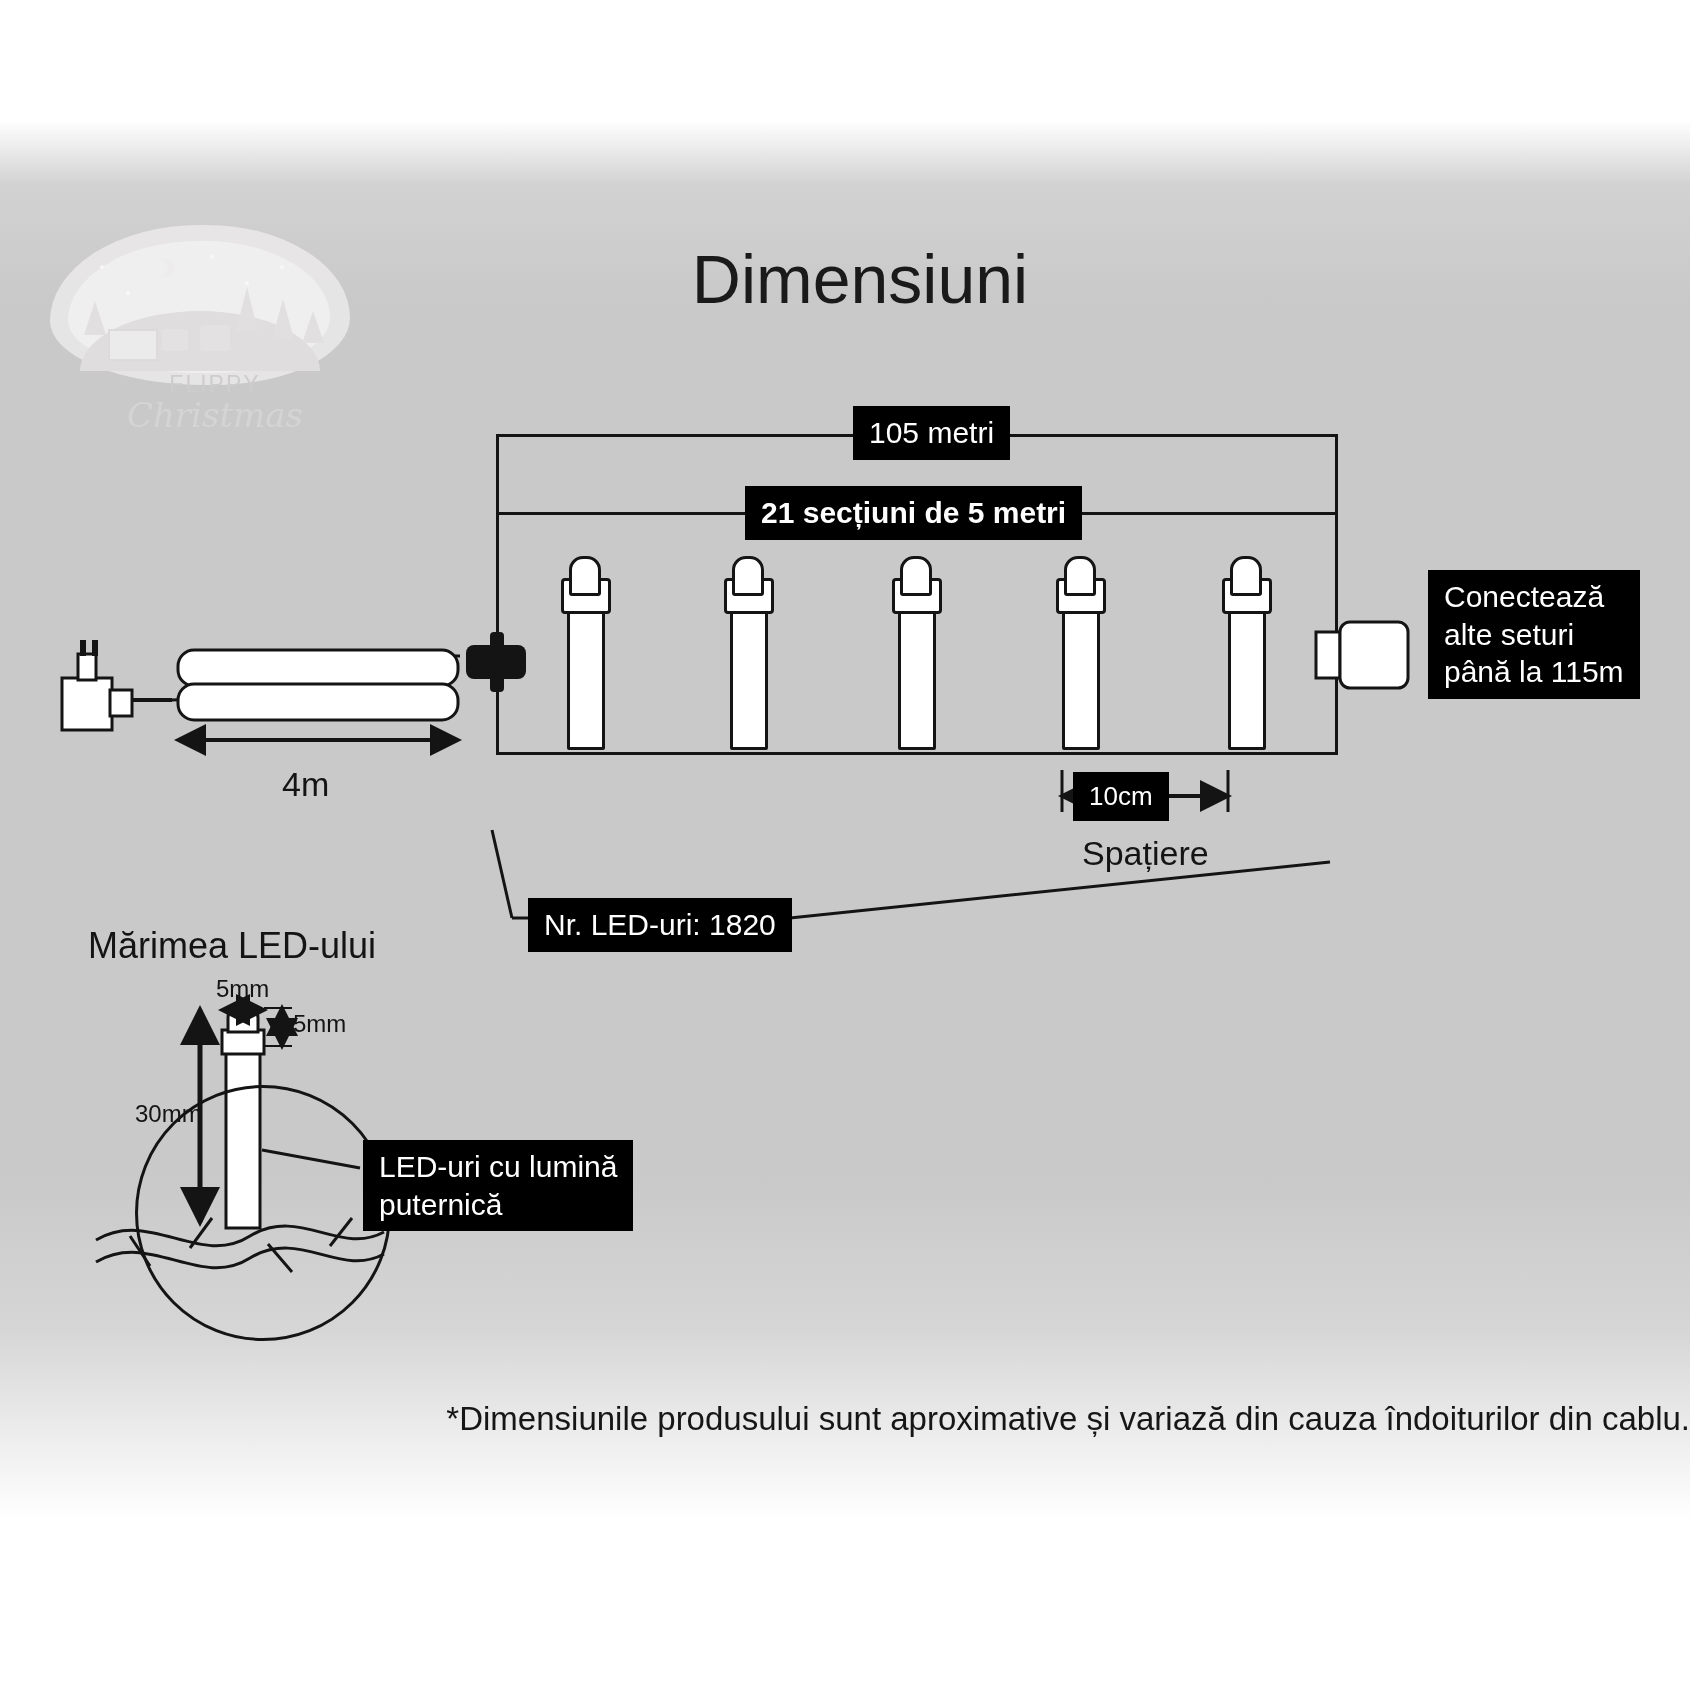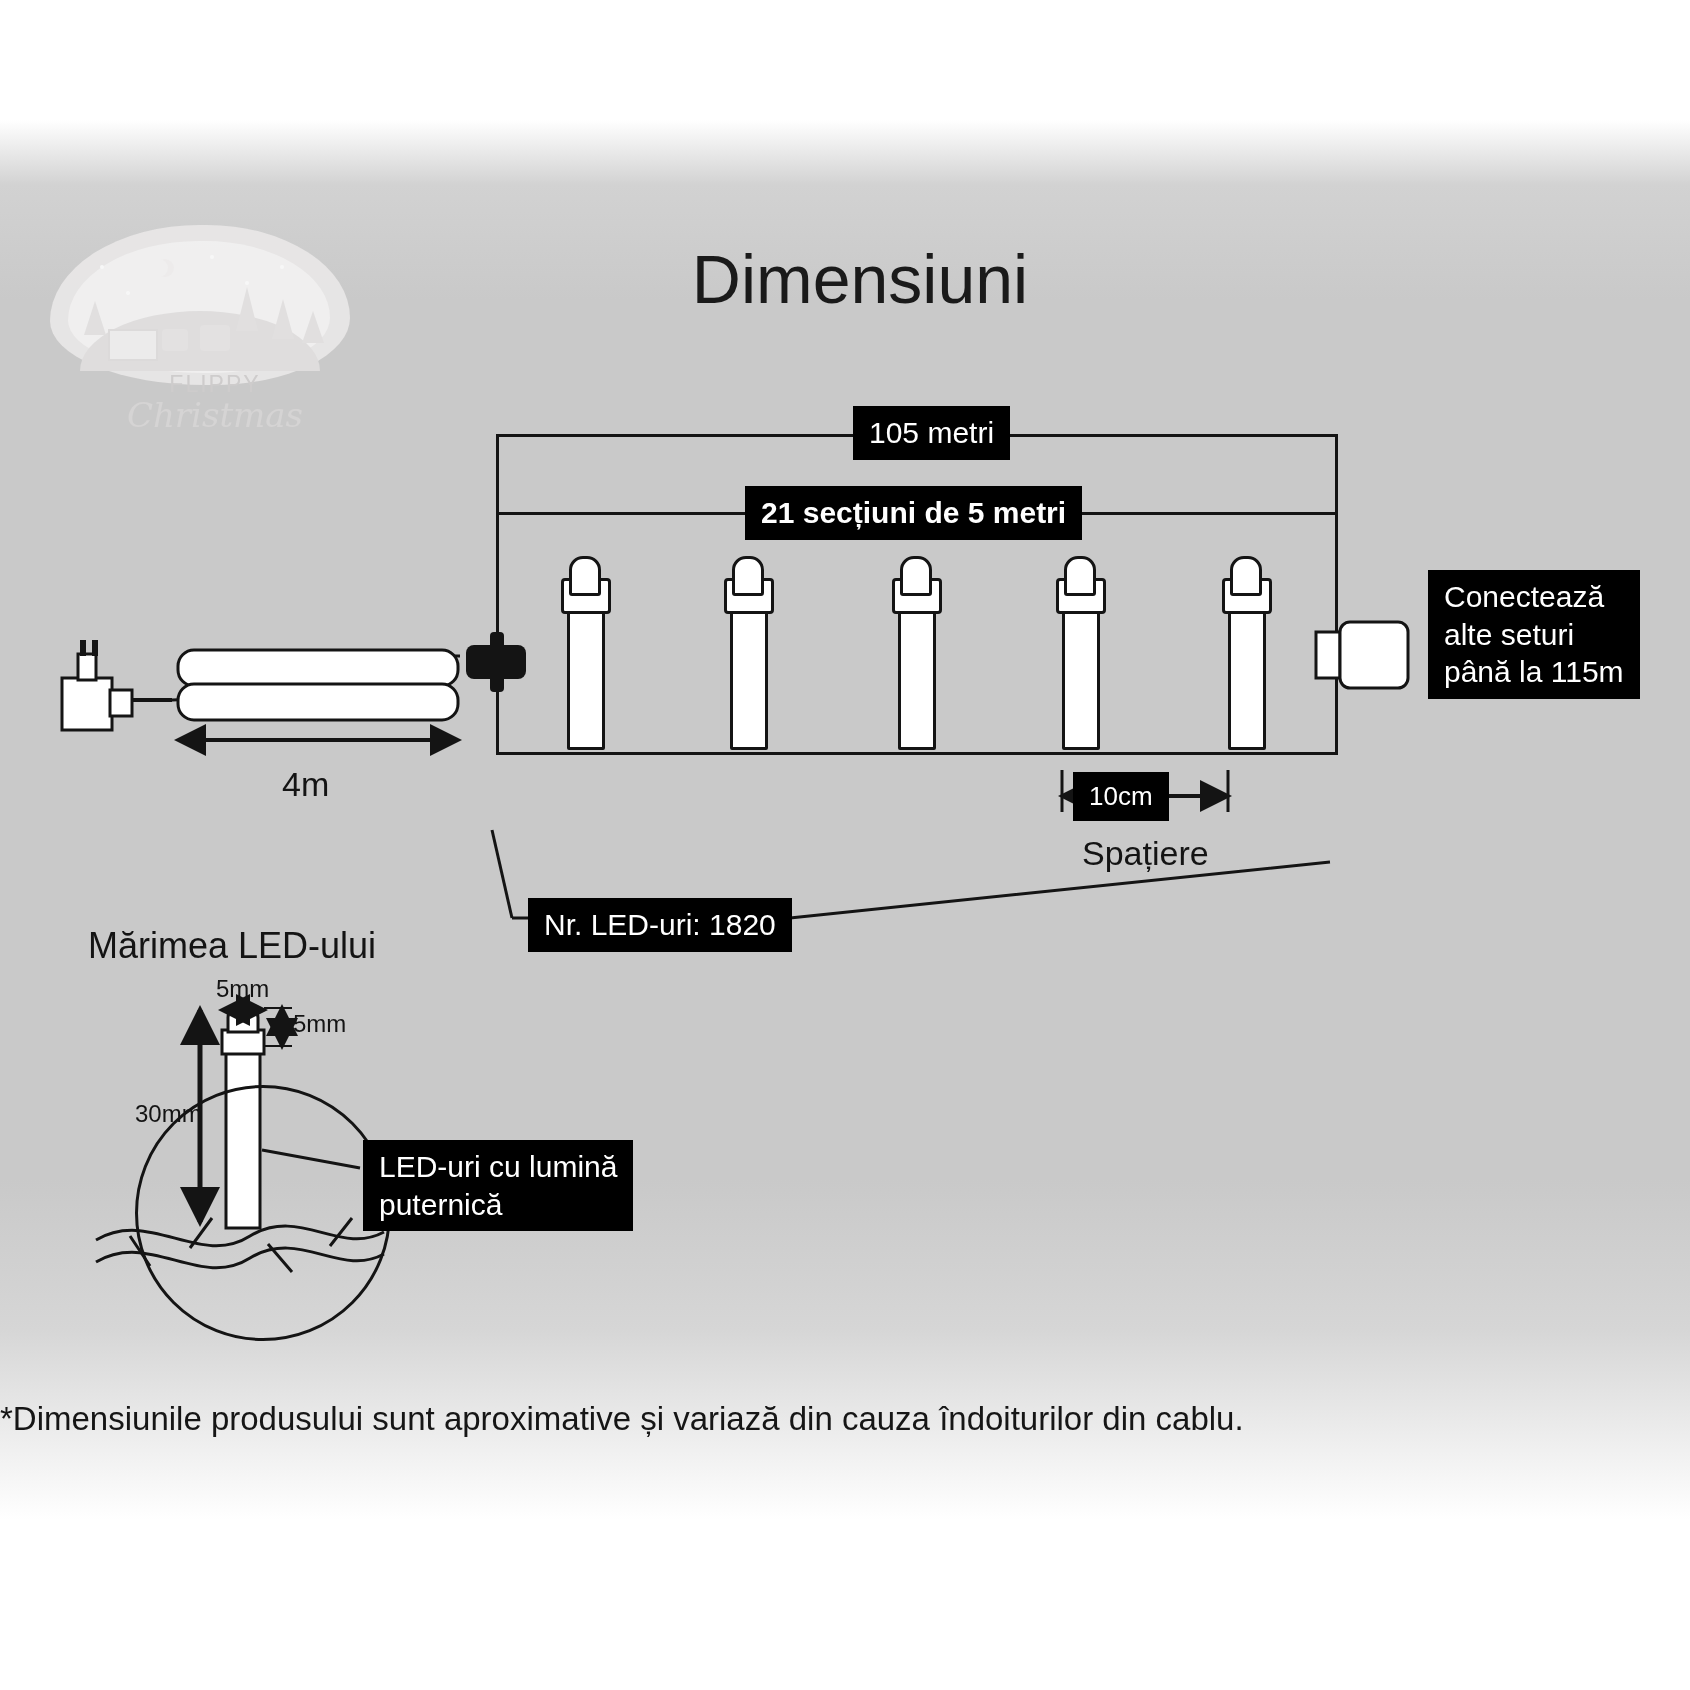--- a/index.html
+++ b/index.html
@@ -50,21 +50,21 @@
   }
   .bulb .cap{
     position:absolute;left:-6px;top:10px;width:44px;height:30px;
     background:#fff;border:3px solid #141414;border-radius:4px;
   }
   .bulb .dome{
     position:absolute;left:2px;top:-12px;width:26px;height:34px;
     background:#fff;border:3px solid #141414;border-radius:14px 14px 3px 3px;
   }
   .footnote{
-    left:0;top:1400px;width:1690px;text-align:left;
+    left:0;top:1400px;width:1690px;text-align:right;
     font-size:33px;color:#161616;
   }
   .plainlabel{color:#141414;}
   
   .logo{
     position:absolute;left:40px;top:225px;width:320px;height:220px;
     opacity:.85;
   }
   .logo .blob{
     position:absolute;left:10px;top:0;width:300px;height:160px;

